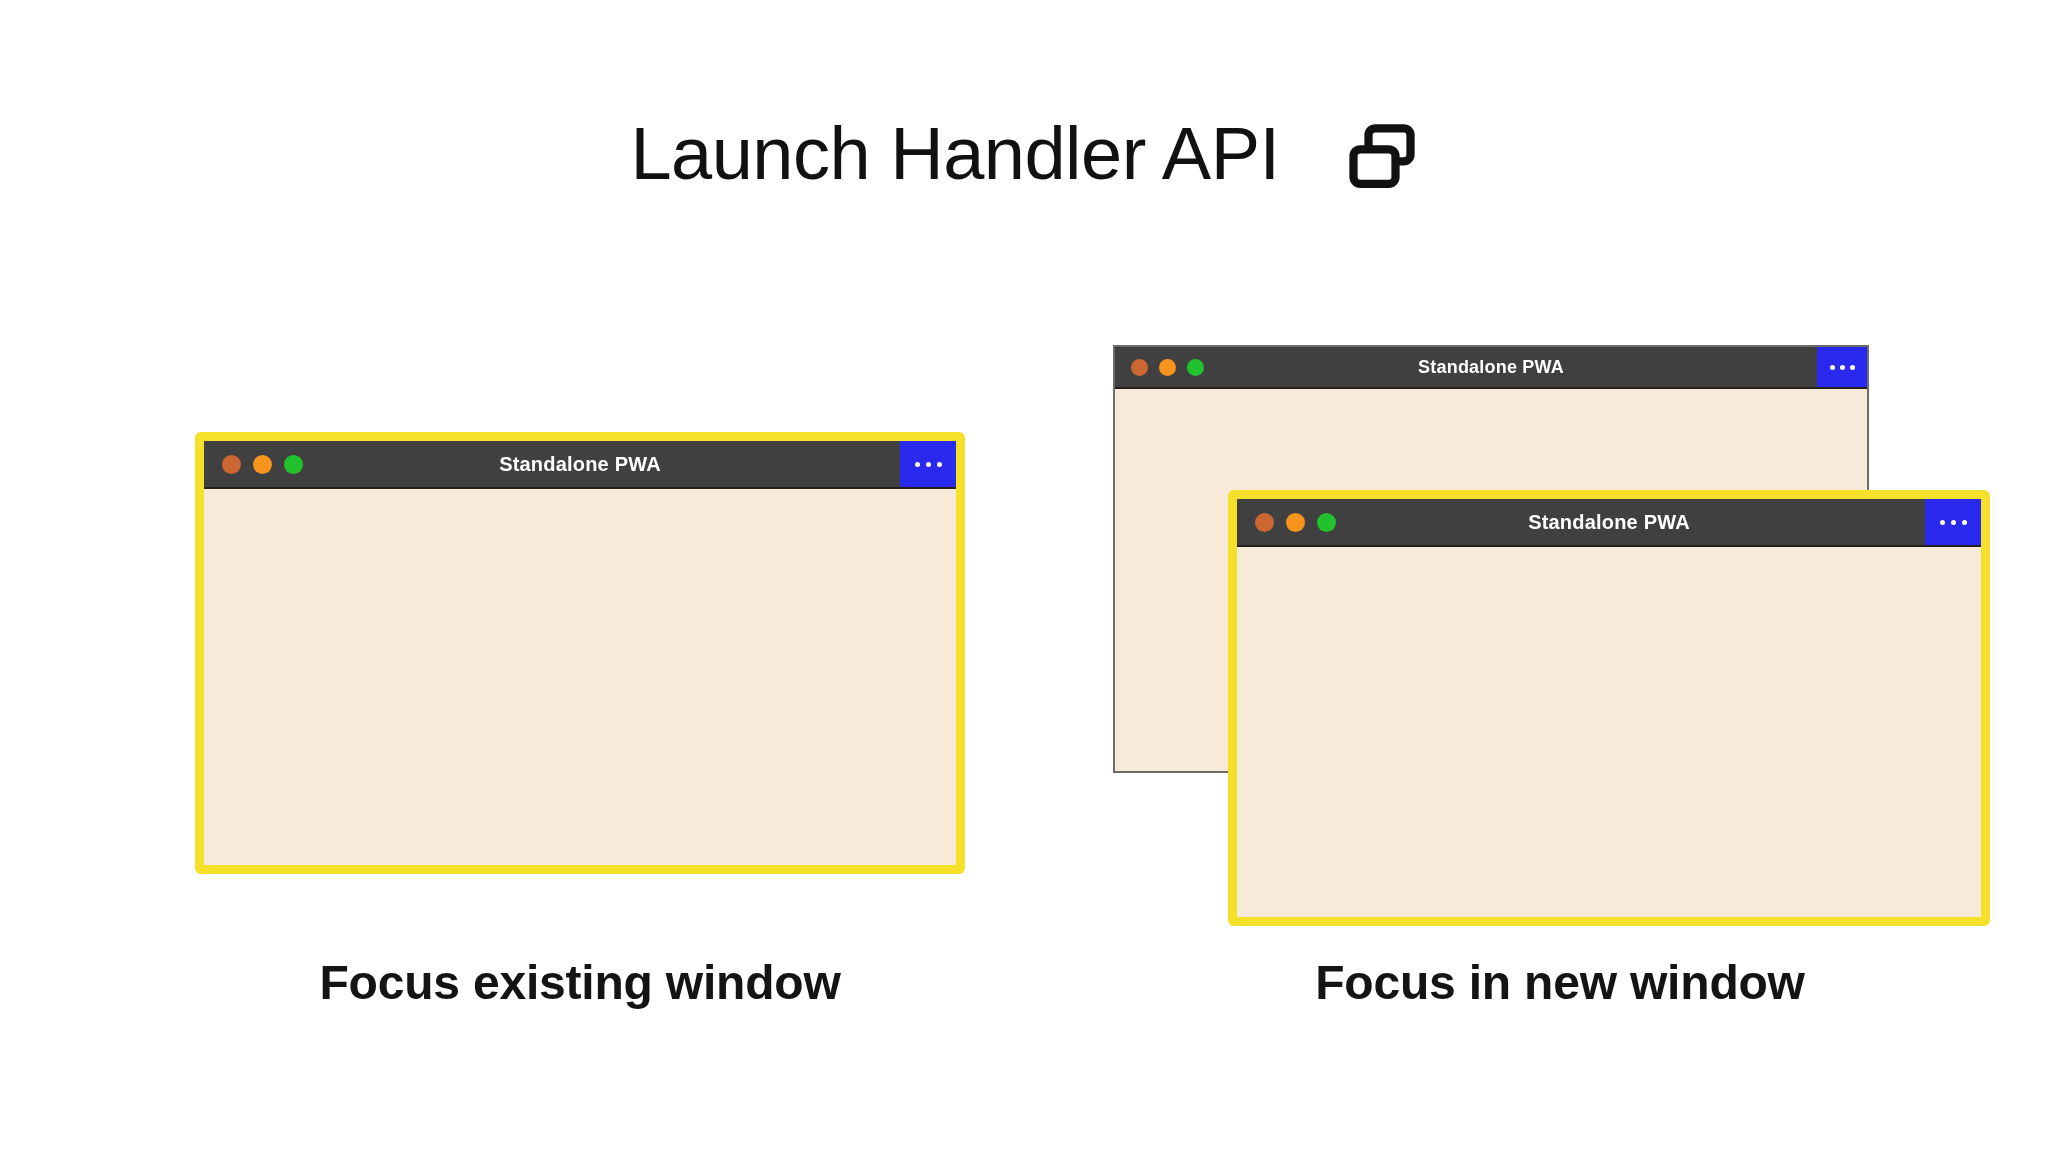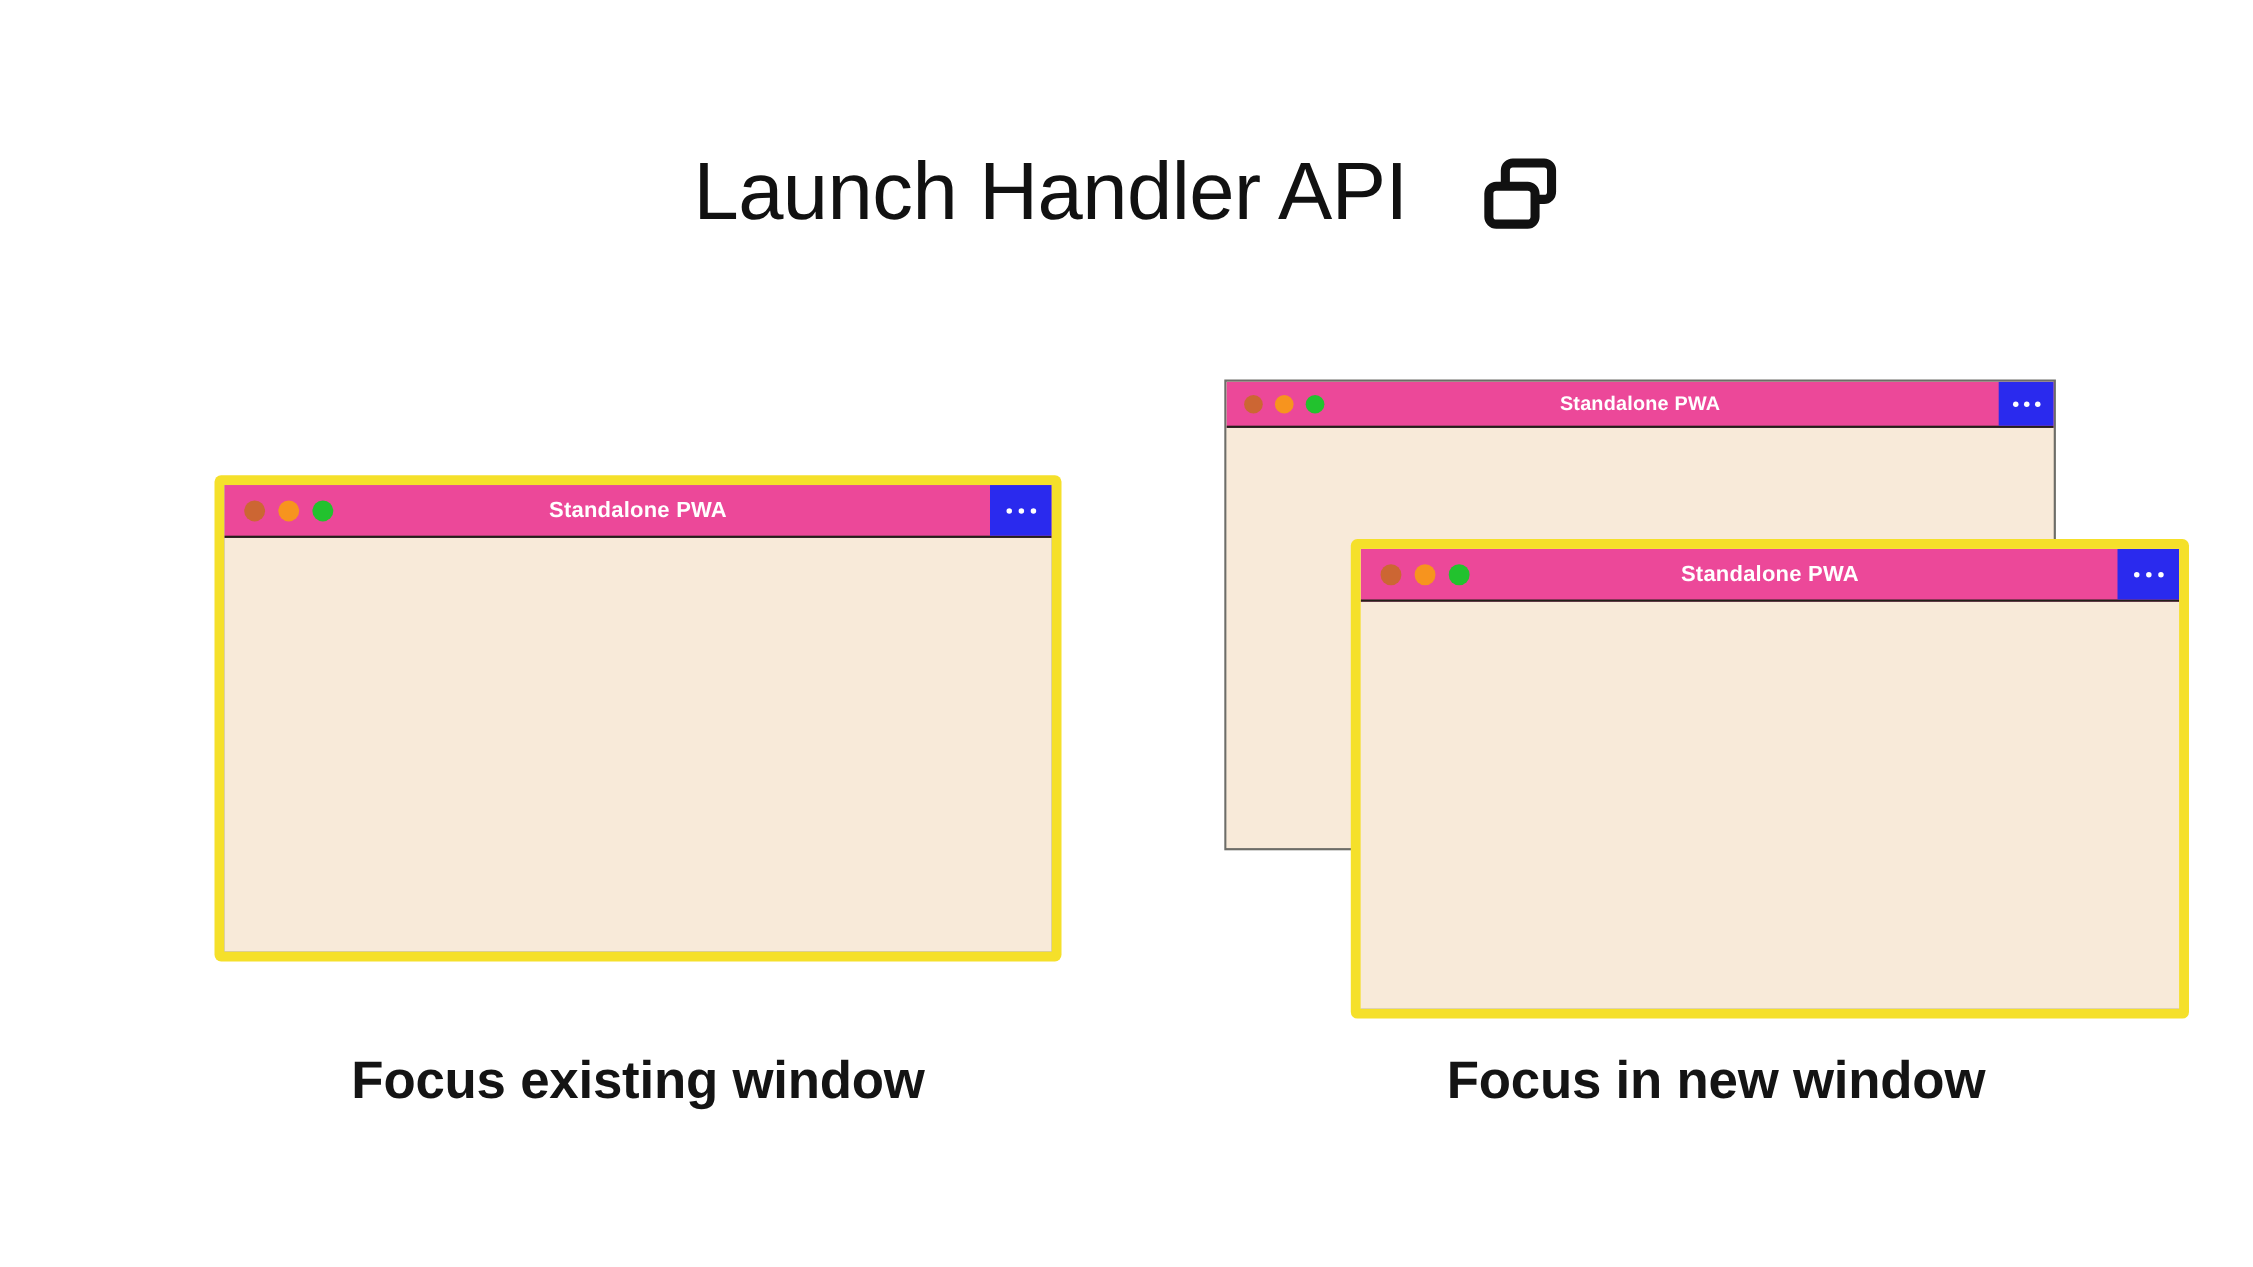--- a/index.html
+++ b/index.html
@@ -17,21 +17,21 @@
     position: relative;
     width: 2048px;
     height: 1152px;
     background: #ffffff;
   }
 
   
   .header {
     position: absolute;
     left: 0;
-    top: 136px;
+    top: 116px;
     width: 2048px;
     display: flex;
     align-items: center;
     justify-content: center;
     gap: 66px;
   }
 
   .header-title {
     font-family: "Liberation Sans", sans-serif;
     font-size: 74px;
@@ -76,21 +76,21 @@
     display: flex;
     flex-direction: column;
     overflow: hidden;
     box-shadow: inset 0 0 0 1px rgba(120,115,105,0.55);
   }
 
   .titlebar {
     position: relative;
     height: 48px;
     flex: none;
-    background: #ec4899;
+    background: #404040;
     display: flex;
     align-items: center;
     border-bottom: 2px solid #23201a;
   }
 
   .window.small .titlebar { height: 42px; }
 
   .traffic-lights {
     display: flex;
     align-items: center;

